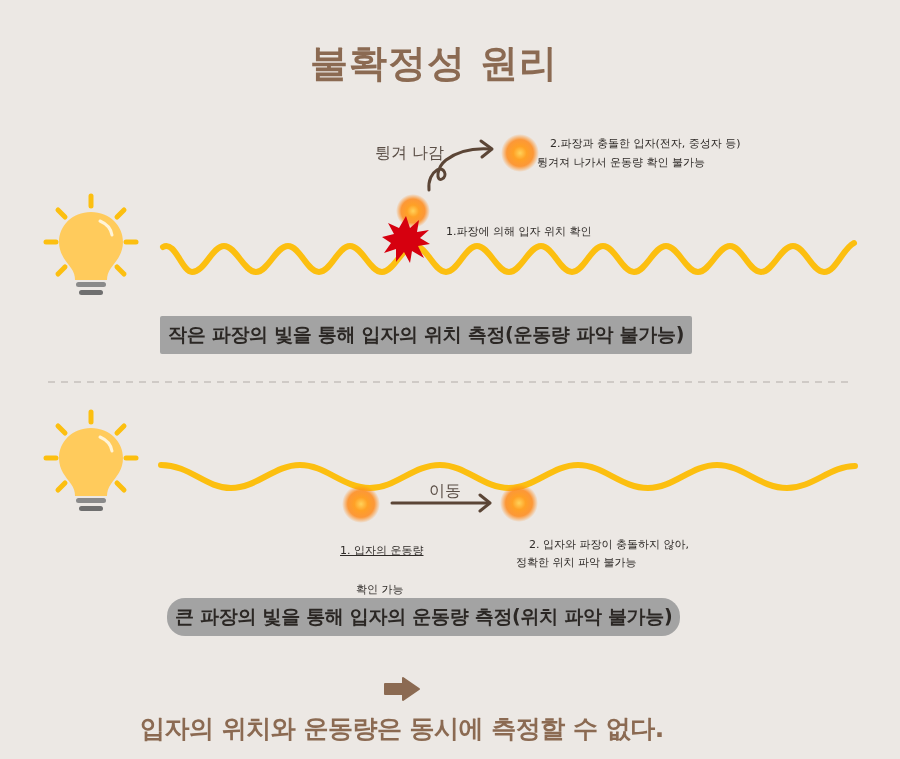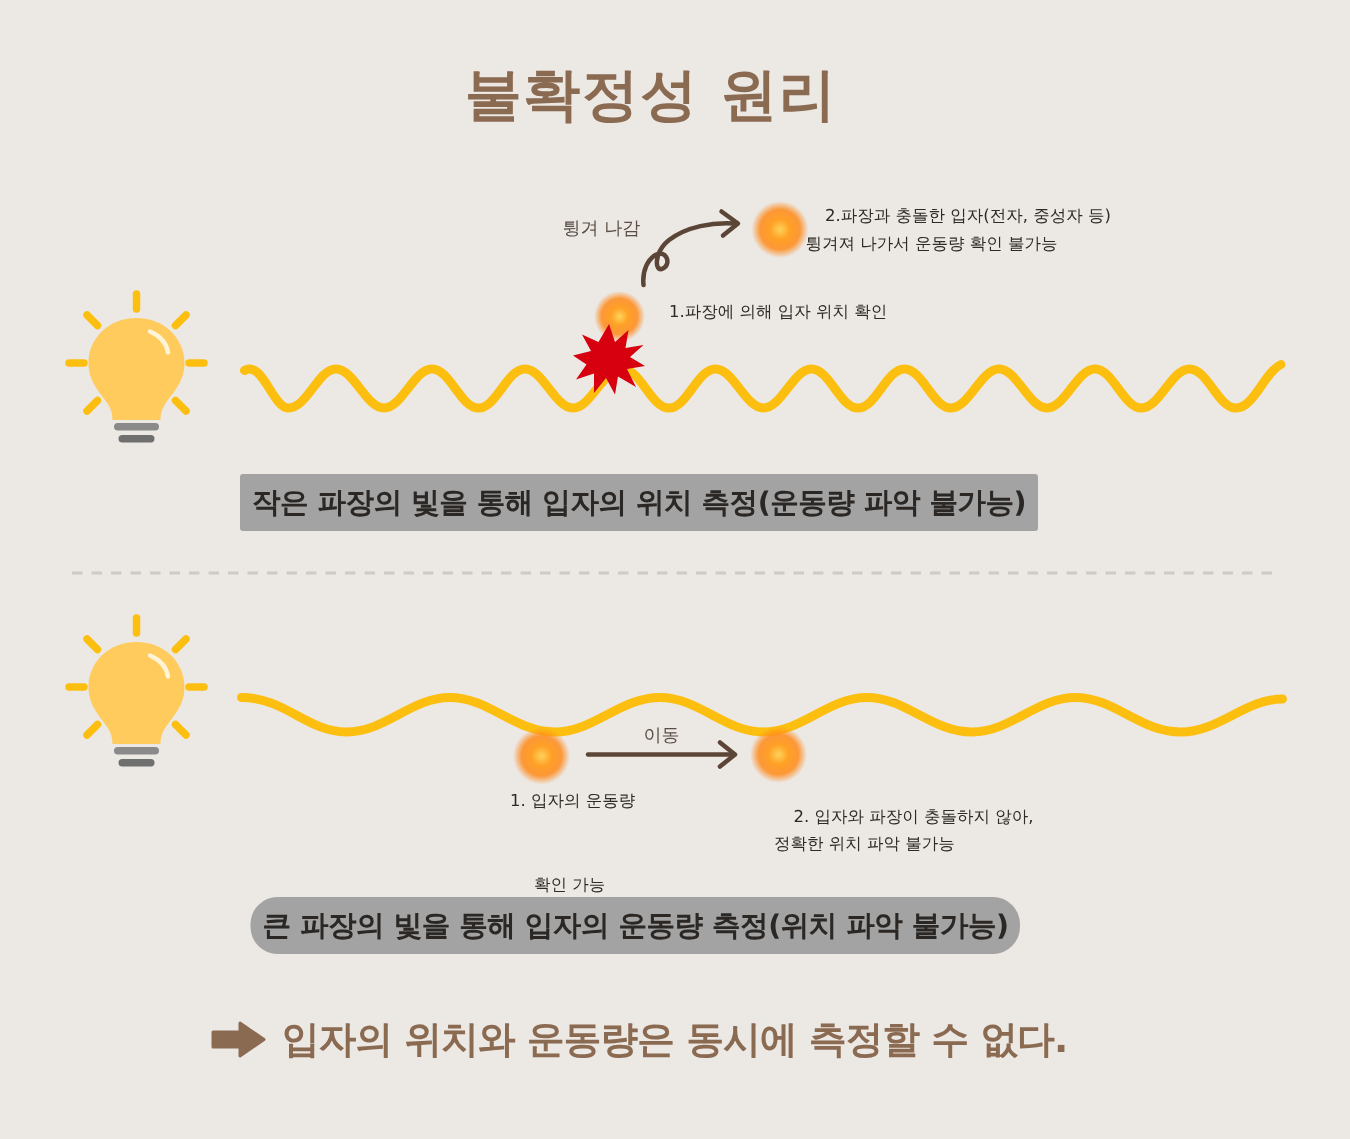--- a/index.html
+++ b/index.html
@@ -7,28 +7,28 @@
     width:900px; height:759px; background:#ece8e4; position:relative; overflow:hidden;
     font-family:"DejaVu Sans", sans-serif; color:#2e2a27;
   }
   .abs { position:absolute; }
   #title {
     left:0; width:868px; top:38px; text-align:center;
     font-size:38px; font-weight:bold; color:#8b6a52; letter-spacing:1px;
   }
   svg.canvas { position:absolute; left:0; top:0; }
   .label { font-size:11px; line-height:19px; color:#2e2a27; white-space:nowrap; }
-  .small { font-size:12px; color:#5a4e46; }
+  .small { font-size:16px; color:#5a4e46; }
   .caption {
     background:#a3a3a3; padding:6px 8px; font-size:19px; font-weight:bold;
     color:#2b2724; white-space:nowrap; letter-spacing:-0.3px; border-radius:2px;
   }
   #conclusion {
     left:140px; top:676px; display:flex; align-items:center; gap:10px;
-    font-size:25px; font-weight:bold; color:#8b6a52; white-space:nowrap; letter-spacing:-0.5px;
+    font-size:25px; font-weight:bold; color:#8b6a52; white-space:nowrap; letter-spacing:-0.5px;flex-direction:column;
   }
 </style>
 </head>
 <body>
 
 <div id="title" class="abs">불확정성 원리</div>
 
 <svg class="canvas" width="900" height="759" viewBox="0 0 900 759">
   <defs>
     <radialGradient id="pg" cx="50%" cy="50%" r="50%">
@@ -77,28 +77,28 @@
   <path d="M161 465 C190 465 205 488 231 488 C257 488 274 465 300 465 C326 465 343 488 370 488 C396 488 413 465 440 465 C466 465 483 488 509 488 C535 488 552 465 578 465 C604 465 621 488 648 488 C674 488 691 465 717 465 C743 465 760 488 787 488 C813 488 830 466 855 466" fill="none" stroke="#fcbf10" stroke-width="6" stroke-linecap="round"></path>
 
   <circle cx="361" cy="504" r="19" fill="url(#pg)"></circle>
   <circle cx="519" cy="503" r="19" fill="url(#pg)"></circle>
 
   <line x1="392" y1="503" x2="489" y2="503" stroke="#5b4536" stroke-width="3" stroke-linecap="round"></line>
   <path d="M480 495 L490 503 L480 511" fill="none" stroke="#5b4536" stroke-width="3" stroke-linecap="round" stroke-linejoin="round"></path>
 </svg>
 
 <div class="abs label small" style="left:375px;top:143px;">튕겨 나감</div>
-<div class="abs label" style="left:446px;top:198px;">1.파장에 의해 입자 위치 확인</div>
+<div class="abs label" style="left:446px;top:222px;">1.파장에 의해 입자 위치 확인</div>
 <div class="abs label" style="left:550px;top:134px;">2.파장과 충돌한 입자(전자, 중성자 등)</div>
 <div class="abs label" style="left:537px;top:153px;">튕겨져 나가서 운동량 확인 불가능</div>
 
 <div class="abs caption" style="left:160px;top:316px;">작은 파장의 빛을 통해 입자의 위치 측정(운동량 파악 불가능)</div>
 
 <div class="abs label small" style="left:429px;top:481px;">이동</div>
-<div class="abs label" style="left:340px;top:524px;">1. 입자의 운동량</div>
+<div class="abs label" style="left:340px;top:541px;text-decoration:underline;">1. 입자의 운동량</div>
 <div class="abs label" style="left:356px;top:580px;">확인 가능</div>
 <div class="abs label" style="left:529px;top:535px;">2. 입자와 파장이 충돌하지 않아,</div>
 <div class="abs label" style="left:516px;top:553px;text-align:right;">정확한 위치 파악 불가능</div>
 
 <div class="abs caption" style="left:167px;top:598px;border-radius:18px;">큰 파장의 빛을 통해 입자의 운동량 측정(위치 파악 불가능)</div>
 
 <div id="conclusion" class="abs">
   <svg width="38" height="26" viewBox="0 0 38 26">
     <path d="M2 8 L20 8 L20 2 L36 13 L20 24 L20 18 L2 18 Z" fill="#8b6a52" stroke="#8b6a52" stroke-width="2" stroke-linejoin="round"></path>
   </svg>

